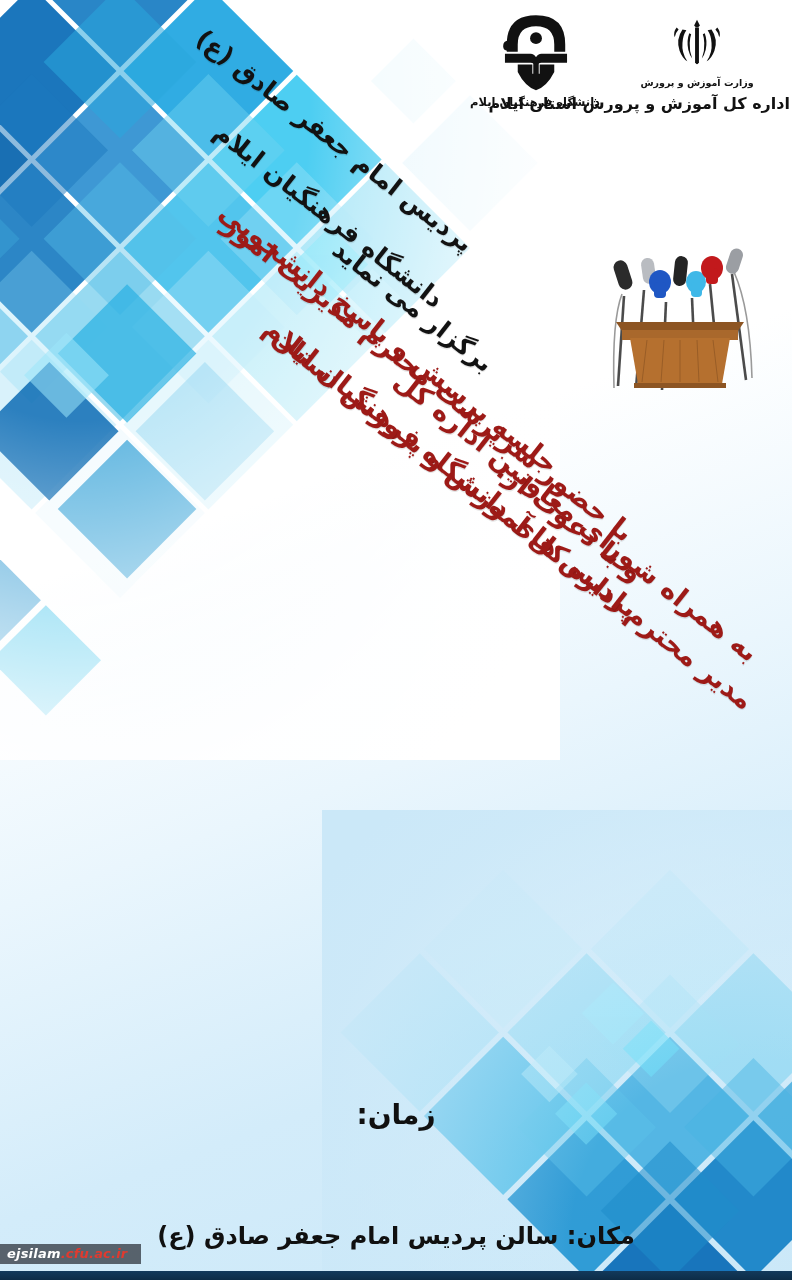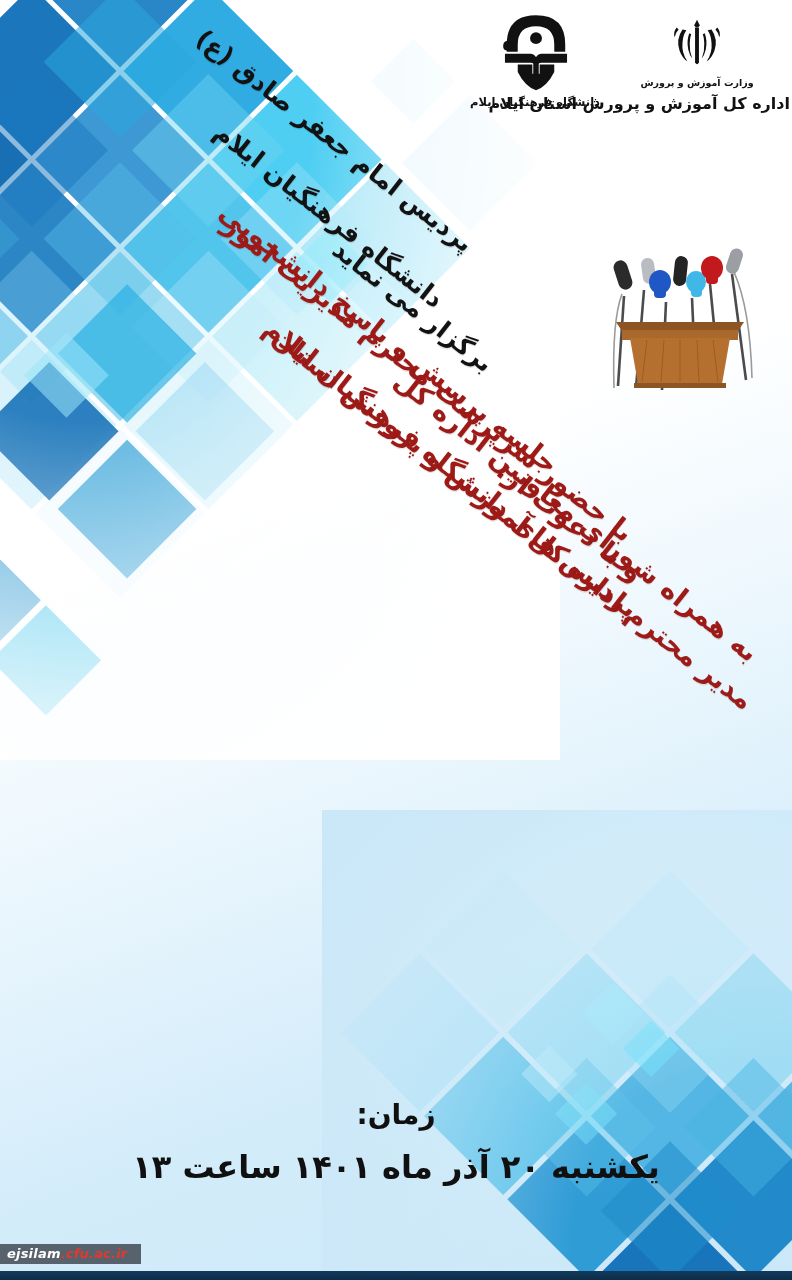--- a/index.html
+++ b/index.html
@@ -286,19 +286,19 @@
   <div class="diag red" style="left:235px;top:596px;width:400px;font-size:27px;transform:rotate(38deg);text-align:right;">پردیس های دانشگاه فرهنگیان ایلام</div>
 
   <div class="diag red" style="left:430px;top:560px;width:210px;font-size:27px;transform:rotate(38deg);text-align:right;">و با دعوت از:</div>
 
   <div class="diag red" style="left:300px;top:688px;width:450px;font-size:27px;transform:rotate(38deg);text-align:right;">مدیر محترم اداره کل آموزش و پرورش استان</div>
 
   <div class="diag red" style="left:355px;top:640px;width:400px;font-size:27px;transform:rotate(38deg);text-align:right;">به همراه شورای معاونین اداره کل</div>
 
   <div class="footer f-zaman">زمان:</div>
 
-  <div class="footer f-date">یکشنبه ۲۰ آذر ماه ۱۴۰۱ ساعت ۱۳</div>
-
+
+  <div class="footer f-place">مکان:  سالن پردیس امام جعفر صادق (ع)</div>
 
   <div class="watermark"><span>ejsilam</span><span class="dom">.cfu.ac.ir</span></div>
 
   <div class="bottombar"></div>
 </div>
 
 </body></html>

